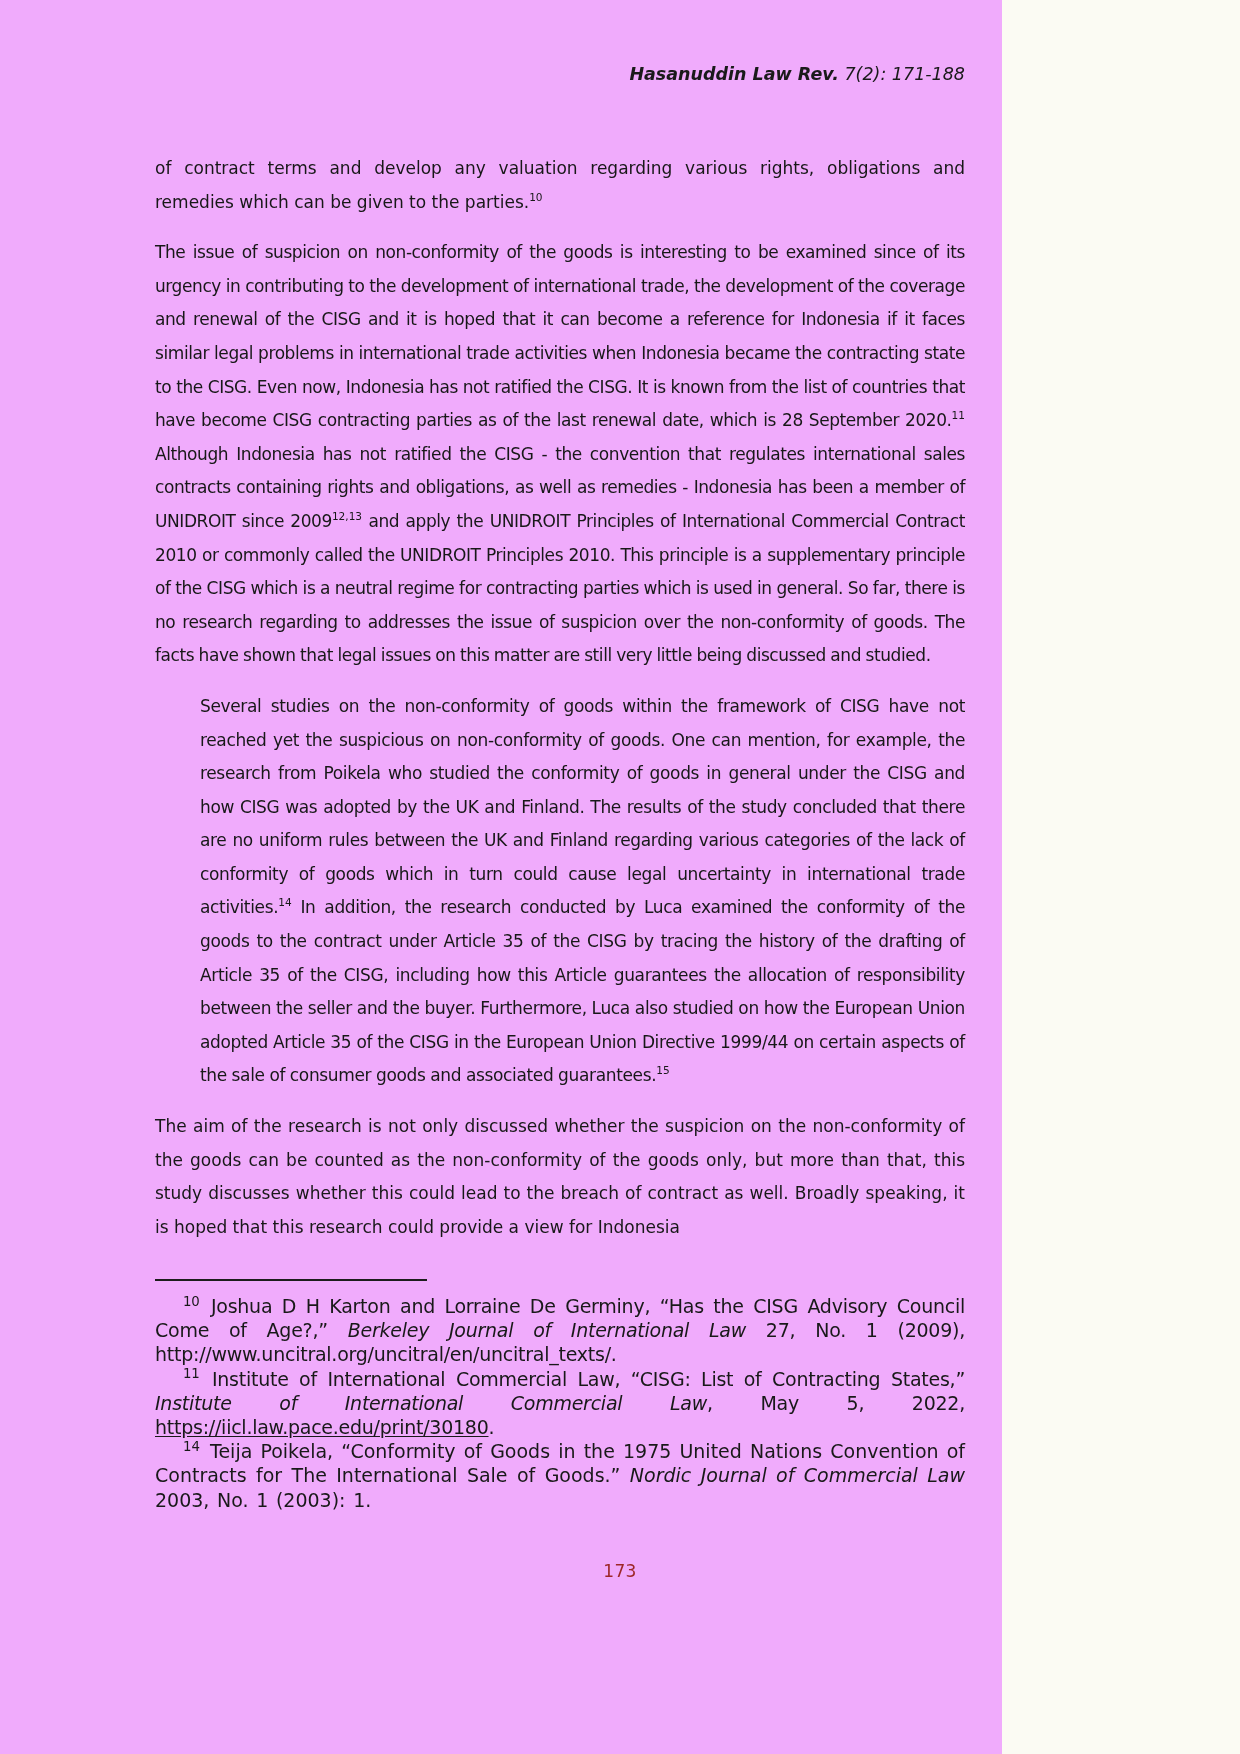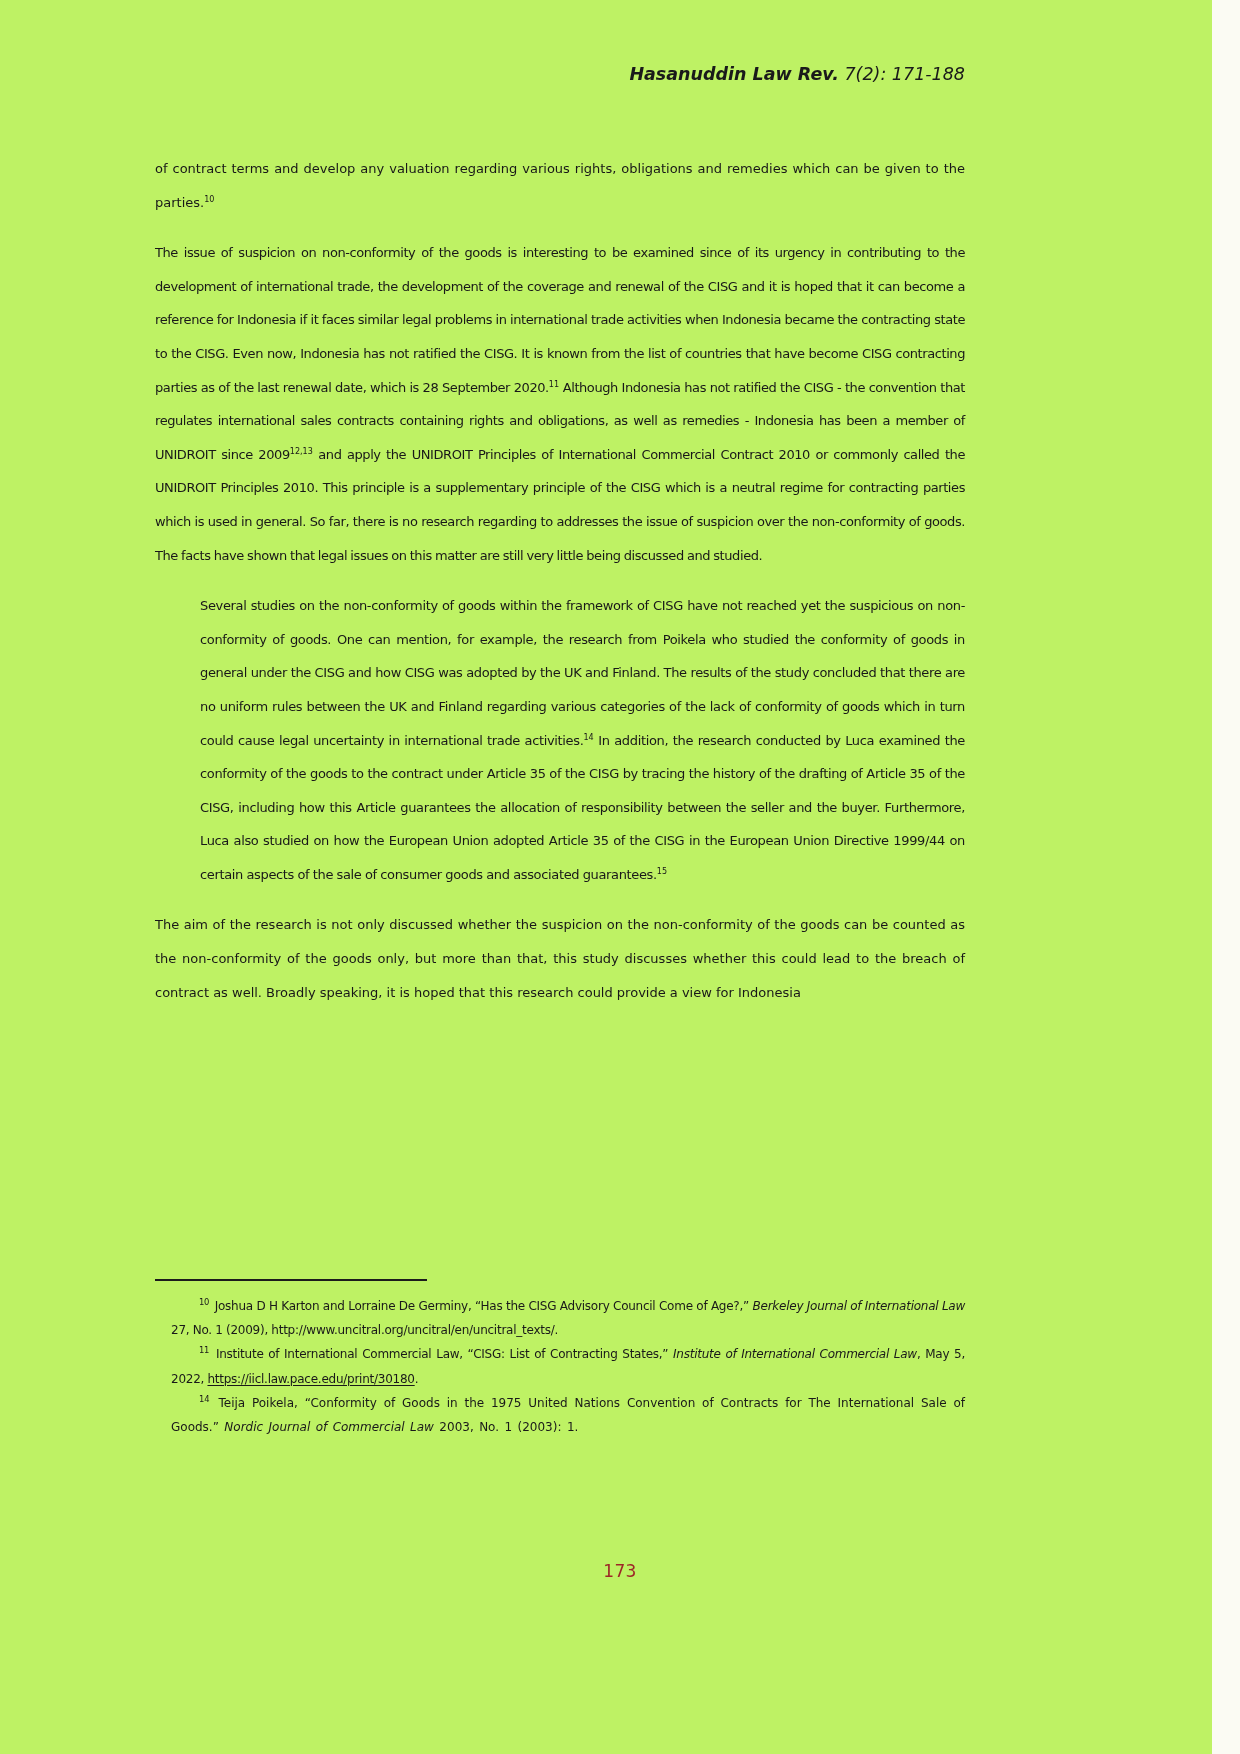--- a/index.html
+++ b/index.html
@@ -13,23 +13,23 @@
     font-family: "DejaVu Sans", sans-serif;
     color: #1a1a1a;
     position: relative;
     overflow: hidden;
   }
 
   .page {
     position: absolute;
     left: 0;
     top: 0;
-    width: 1212px;
+    width: 1002px;
     height: 1754px;
-    background: #bef264;
+    background: #f0abfc;
   }
 
   
   .running-head {
     position: absolute;
     left: 155px;
     top: 62px;
     width: 810px;
     text-align: right;
     font-size: 17.5px;
@@ -48,21 +48,21 @@
   
   .content {
     position: absolute;
     left: 155px;
     top: 152px;
     width: 810px;
   }
 
   p.body-par {
     margin: 0 0 17px 0;
-    font-size: 13px;
+    font-size: 17px;
     line-height: 33.6px;
     text-align: justify;
     text-justify: inter-word;
     hyphens: none;
     color: #181818;
   }
   p.body-par:last-child { margin-bottom: 0; }
 
   
   p.tight {
@@ -89,22 +89,22 @@
     top: 1279px;
     width: 810px;
   }
   .fn-rule {
     width: 272px;
     height: 0;
     border-top: 2.4px solid #1c1c1c;
     margin: 0 0 13px 0;
   }
   p.footnote {
-    margin: 0 0 0 16px;
-    font-size: 12px;
+    margin: 0 0 0 0;
+    font-size: 19px;
     line-height: 24.2px;
     text-align: justify;
     text-justify: inter-word;
     text-indent: 28px;
     color: #191919;
   }
   p.footnote.spread {
     word-spacing: 1.6px;
   }
   p.footnote.squeeze {

